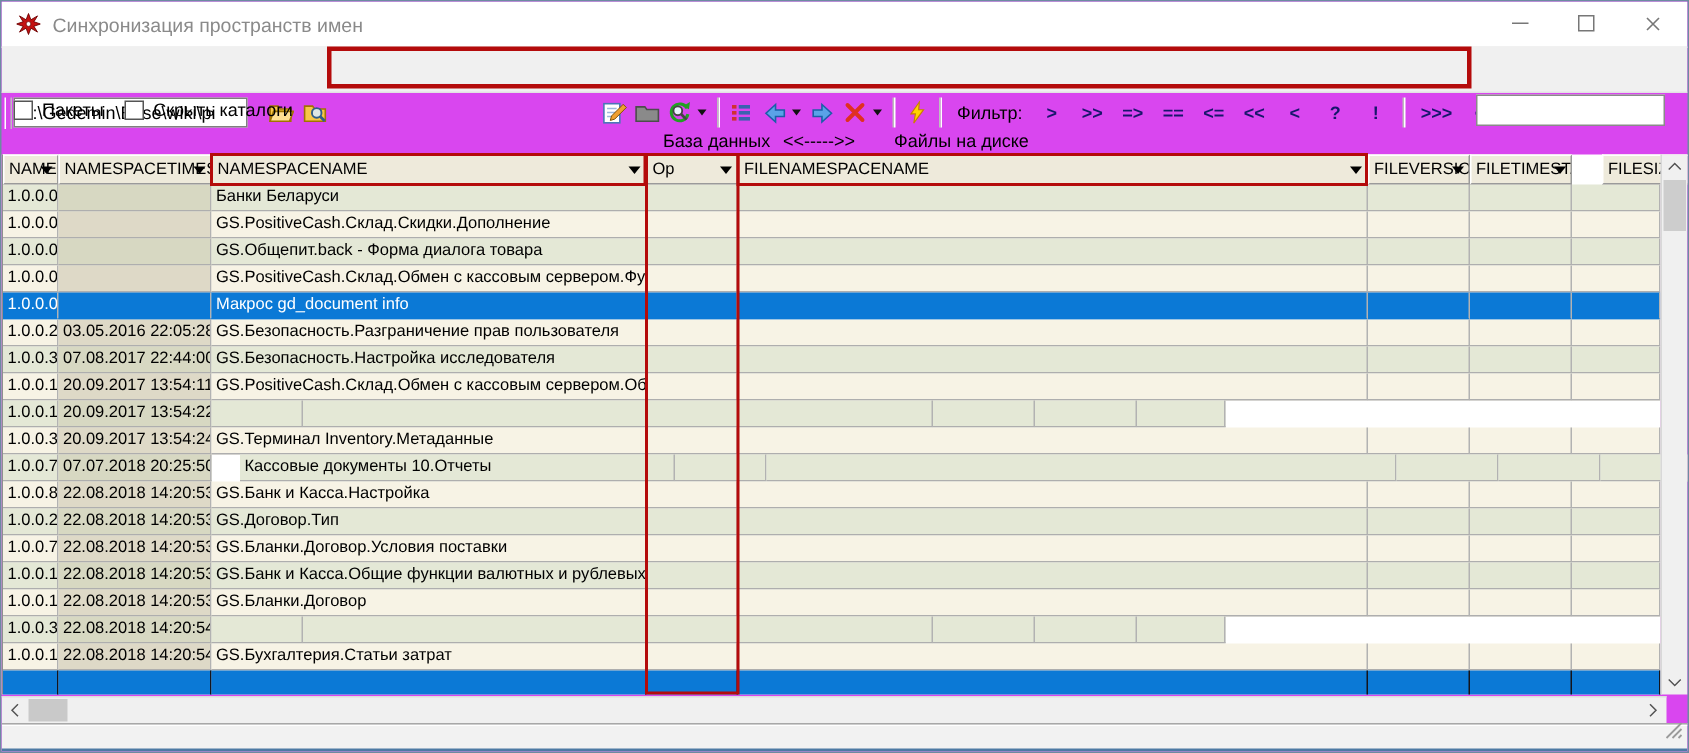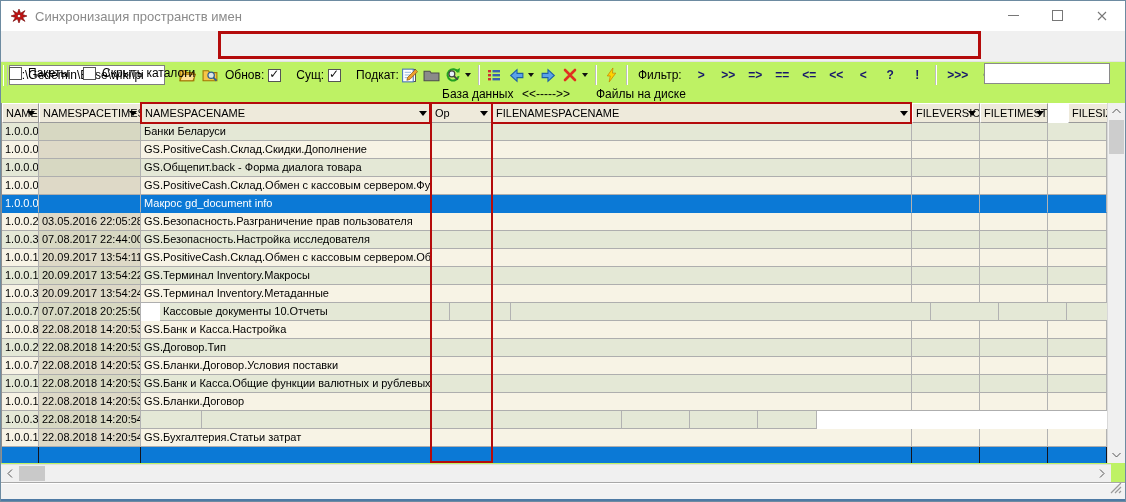--- a/index.html
+++ b/index.html
@@ -1,17 +1,17 @@
 <!DOCTYPE html>
 <html><head>
 <meta charset="utf-8">
 <style>
   html,body{margin:0;padding:0;background:#fff;}
   .window{position:relative;width:1126px;height:502px;box-sizing:border-box;
-    background:#bef264;border:1px solid #6d8ba1;overflow:hidden;
+    background:#d946ef;border:1px solid #6d8ba1;overflow:hidden;
     font-family:"Liberation Sans",sans-serif;}
   
   .titlebar{position:absolute;left:0;top:0;width:100%;height:30px;background:#fff;border-bottom:1px solid #e8e8e8;}
   .app-icon{position:absolute;left:10px;top:7px;width:16px;height:16px;}
   .title{position:absolute;left:34px;top:8px;font-size:13px;color:#8a8a8a;white-space:nowrap;}
   .win-btn{position:absolute;top:0;width:45px;height:29px;display:flex;align-items:center;justify-content:center;cursor:default;}
   .btn-min{left:990px;} .btn-max{left:1034px;} .btn-close{left:1078px;}
   .glyph-min{width:11px;height:1px;background:#777;}
   .glyph-max{width:9px;height:9px;border:1px solid #777;}
   
@@ -112,28 +112,20 @@
           <path d="M3.2 6.8h12.4L13.2 13H1z" fill="#ffdf91" stroke="#a07400"></path>
         </svg>
     </div>
     <div class="tb-btn" style="left:199px">
       <svg width="17" height="17" viewBox="0 0 16 16">
           <path d="M1 3.5h5l1.3 1.8H14V13H1z" fill="#f7c648" stroke="#a07400"></path>
           <circle cx="8.6" cy="7.8" r="3" fill="#d9e9f7" fill-opacity="0.9" stroke="#305e8a" stroke-width="1.2"></circle>
           <line x1="10.8" y1="10" x2="13.6" y2="12.8" stroke="#305e8a" stroke-width="1.8"></line>
         </svg>
     </div>
-    <div class="check-group">
-      <span class="cb-label">Обнов:</span>
-      <span class="checkbox checked"></span>
-      <span class="cb-label">Сущ:</span>
-      <span class="checkbox checked"></span>
-      <span class="cb-label">Подкат:</span>
-      <span class="checkbox checked"></span>
-    </div>
     <div class="icon-strip">
       <div class="ti">
         <svg width="17" height="17" viewBox="0 0 16 16">
             <rect x="1.5" y="2" width="10" height="12" fill="#fff" stroke="#4a76b8"></rect>
             <line x1="3.5" y1="5" x2="9.5" y2="5" stroke="#9bb8dd"></line>
             <line x1="3.5" y1="7.5" x2="9.5" y2="7.5" stroke="#9bb8dd"></line>
             <line x1="3.5" y1="10" x2="9.5" y2="10" stroke="#9bb8dd"></line>
             <path d="M13.6 2.4l2 2-7.3 7.3-2.8.8.8-2.8z" fill="#f0a030" stroke="#7d4f00" stroke-width="0.6"></path>
           </svg>
       </div>
@@ -311,21 +303,20 @@
           <div class="gcell" style="width: 290px;">GS.PositiveCash.Склад.Обмен с кассовым сервером.ОбП</div>
           <div class="gcell" style="width: 61px;"></div>
           <div class="gcell" style="width: 420px;"></div>
           <div class="gcell" style="width: 68px;"></div>
           <div class="gcell" style="width: 68px;"></div>
           <div class="gcell" style="width: 59px;"></div>
         </div>
         <div class="grow even">
           <div class="gcell" style="width: 37px;">1.0.0.18</div>
           <div class="gcell tcell" style="width: 102px;">20.09.2017 13:54:22</div>
-          <div class="gcell" style="width: 290px;">GS.Терминал Inventory.Макросы</div>
           <div class="gcell" style="width: 61px;"></div>
           <div class="gcell" style="width: 420px;"></div>
           <div class="gcell" style="width: 68px;"></div>
           <div class="gcell" style="width: 68px;"></div>
           <div class="gcell" style="width: 59px;"></div>
         </div>
         <div class="grow odd">
           <div class="gcell" style="width: 37px;">1.0.0.3</div>
           <div class="gcell tcell" style="width: 102px;">20.09.2017 13:54:24</div>
           <div class="gcell" style="width: 290px;">GS.Терминал Inventory.Метаданные</div>

